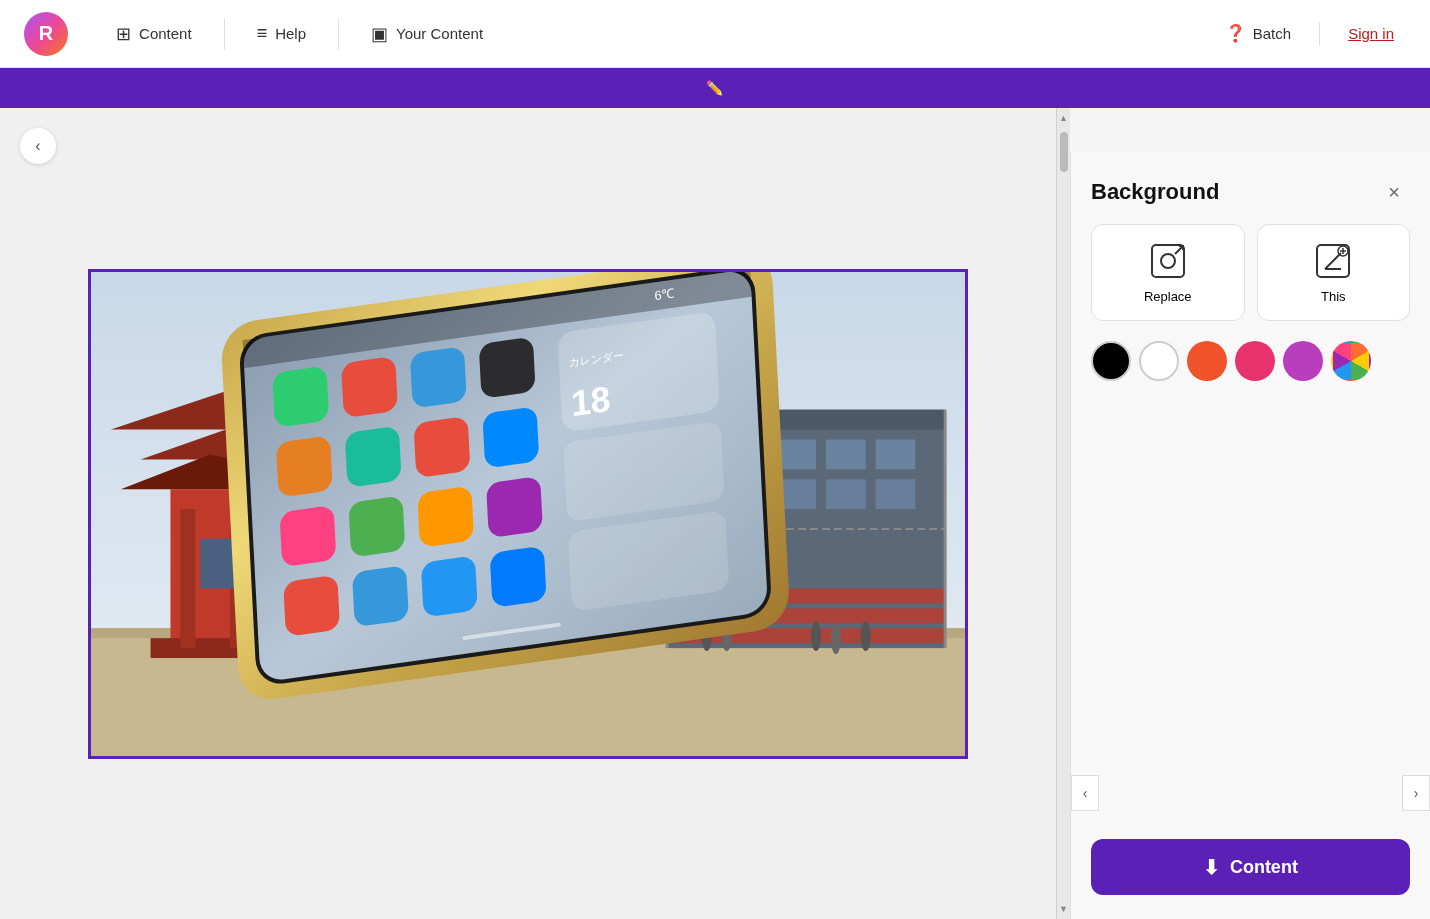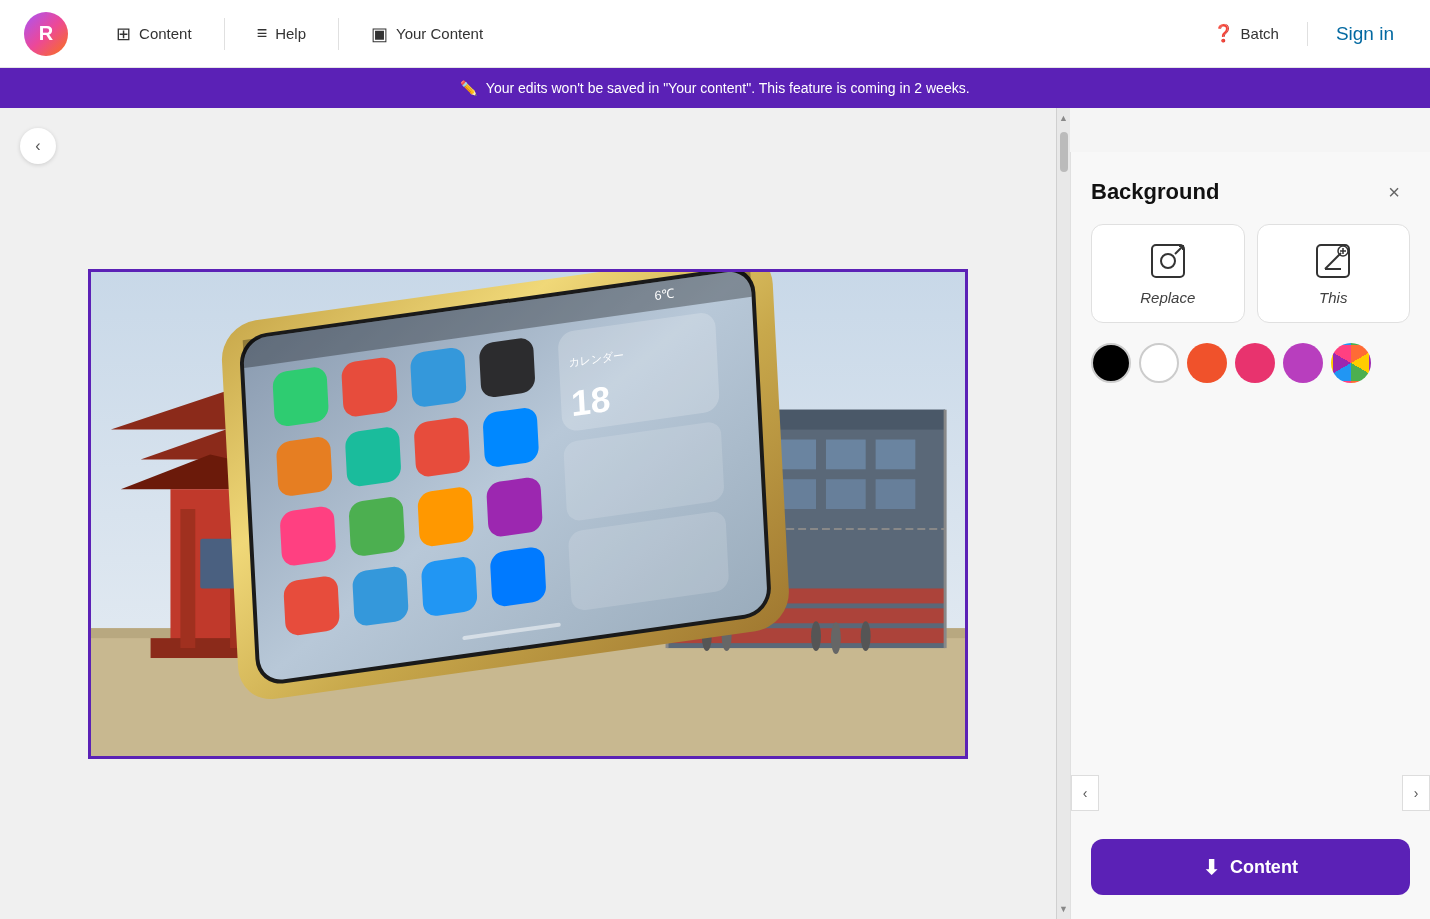--- a/index.html
+++ b/index.html
@@ -26,22 +26,22 @@
     }
     .nav-icon { font-size: 18px; }
     .nav-divider { width: 1px; height: 32px; background: #e0e0e0; margin: 0 8px; }
     .header-right { display: flex; align-items: center; gap: 16px; margin-left: auto; }
     .help-btn {
       display: flex; align-items: center; gap: 6px;
       font-size: 15px; color: #333; cursor: pointer;
       background: none; border: none; padding: 6px 12px;
     }
     .sign-in-btn {
-      font-size: 19px; color: #0369a1; cursor: pointer;
-      background: none; border: none; padding: 6px 12px;
+      font-size: 15px; color: #b91c1c; cursor: pointer;
+      background: none; border: none; padding: 6px 12px; text-decoration: underline;
     }
     .header-vdivider { width: 1px; height: 24px; background: #e0e0e0; }
 
     
     .banner {
       background: #5b21b6; color: white;
       padding: 12px 24px; text-align: center;
       font-size: 14px; font-weight: 500; flex-shrink: 0;
       display: flex; align-items: center; justify-content: center; gap: 8px;
     }
@@ -93,21 +93,21 @@
     }
     .action-card {
       background: white; border: 1.5px solid #e0e0e0; border-radius: 12px;
       padding: 16px; display: flex; flex-direction: column; align-items: center;
       gap: 8px; cursor: pointer;
     }
     .action-card-icon {
       width: 40px; height: 40px; display: flex; align-items: center;
       justify-content: center; font-size: 22px;
     }
-    .action-card-label { font-size: 15px; color: #404040; font-weight: 500; font-style: italic; }
+    .action-card-label { font-size: 13px; color: #000000; font-weight: 500; }
 
     
     .color-swatches {
       display: flex; align-items: center; gap: 8px; flex-wrap: wrap;
       margin-bottom: 20px;
     }
     .color-swatch {
       width: 40px; height: 40px; border-radius: 50%; cursor: pointer;
       border: 2px solid transparent; flex-shrink: 0;
     }
@@ -174,21 +174,20 @@
     </button>
     <div class="header-vdivider"></div>
     <button class="sign-in-btn">
       <span>Sign in</span>
     </button>
   </div>
 </header>
 
 <div class="banner">
   <span>✏️</span>
-  <span>Your edits won't be saved in "Your content". This feature is coming in 2 weeks.</span>
 </div>
 
 <div class="main-container">
 
   <div class="canvas-area">
     <button class="back-arrow">
       <span>‹</span>
     </button>
 
     <div class="image-placeholder">

